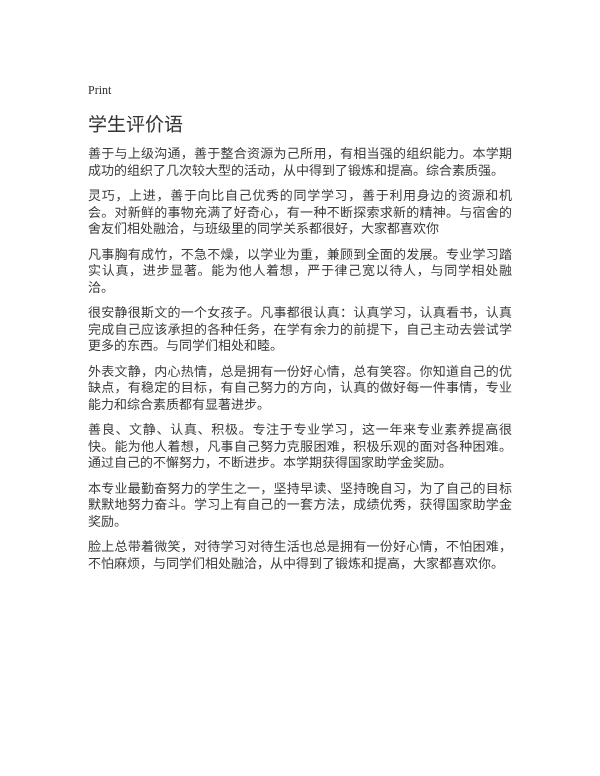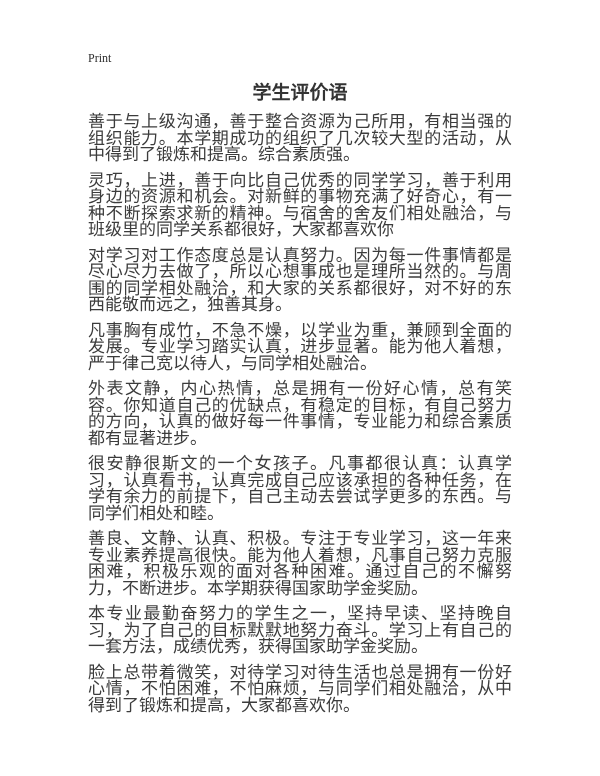--- a/index.html
+++ b/index.html
@@ -9,80 +9,78 @@
   body {
     width: 600px;
     height: 776px;
     background: #ffffff;
     overflow: hidden;
     font-family: "Liberation Sans", sans-serif;
   }
   .page {
     width: 424px;
     margin: 0 auto;
-    padding-top: 48px;
+    padding-top: 80px;
   }
   .print-link {
     display: inline-block;
     font-family: "Liberation Serif", serif;
     font-size: 12px;
     line-height: 12px;
     color: #2f2f2f;
     text-decoration: none;
     cursor: pointer;
   }
   .doc-title {
     margin: 16px 0 0 0;
     font-size: 19px;
-    font-weight: 700;
+    font-weight: 400;
     line-height: 22px;
-    text-align: center;
     color: #333333;
   }
   .doc-subtitle {
     margin: 15px 0 0 0;
     font-size: 13px;
     line-height: 16px;
     color: #3c3c3c;
   }
   .section-heading {
     margin: 9px 0 0 0;
     font-size: 14px;
     font-weight: 700;
     line-height: 16px;
     color: #2e2e2e;
   }
   .body-text {
     margin-top: 10px;
   }
   .body-text p {
     margin: 0 0 9px 0;
-    font-size: 17px;
+    font-size: 13px;
     line-height: 16.5px;
     color: #3c3c3c;
     text-align: justify;
     text-justify: inter-ideograph;
   }
 </style>
 </head>
 <body>
 
 <div class="page">
 
   <a class="print-link">Print</a>
 
   <h1 class="doc-title">学生评价语</h1>
 
 
 
   <div class="body-text">
     <p>善于与上级沟通，善于整合资源为己所用，有相当强的组织能力。本学期成功的组织了几次较大型的活动，从中得到了锻炼和提高。综合素质强。</p>
     <p>灵巧，上进，善于向比自己优秀的同学学习，善于利用身边的资源和机会。对新鲜的事物充满了好奇心，有一种不断探索求新的精神。与宿舍的舍友们相处融洽，与班级里的同学关系都很好，大家都喜欢你</p>
-    <p>对学习对工作态度总是认真努力。因为每一件事情都是尽心尽力去做了，所以心想事成也是理所当然的。与周围的同学相处融洽，和大家的关系都很好，对不好的东西能敬而远之，独善其身。</p>
     <p>凡事胸有成竹，不急不燥，以学业为重，兼顾到全面的发展。专业学习踏实认真，进步显著。能为他人着想，严于律己宽以待人，与同学相处融洽。</p>
+    <p>很安静很斯文的一个女孩子。凡事都很认真：认真学习，认真看书，认真完成自己应该承担的各种任务，在学有余力的前提下，自己主动去尝试学更多的东西。与同学们相处和睦。</p>
     <p>外表文静，内心热情，总是拥有一份好心情，总有笑容。你知道自己的优缺点，有稳定的目标，有自己努力的方向，认真的做好每一件事情，专业能力和综合素质都有显著进步。</p>
-    <p>很安静很斯文的一个女孩子。凡事都很认真：认真学习，认真看书，认真完成自己应该承担的各种任务，在学有余力的前提下，自己主动去尝试学更多的东西。与同学们相处和睦。</p>
     <p>善良、文静、认真、积极。专注于专业学习，这一年来专业素养提高很快。能为他人着想，凡事自己努力克服困难，积极乐观的面对各种困难。通过自己的不懈努力，不断进步。本学期获得国家助学金奖励。</p>
     <p>本专业最勤奋努力的学生之一，坚持早读、坚持晚自习，为了自己的目标默默地努力奋斗。学习上有自己的一套方法，成绩优秀，获得国家助学金奖励。</p>
     <p>脸上总带着微笑，对待学习对待生活也总是拥有一份好心情，不怕困难，不怕麻烦，与同学们相处融洽，从中得到了锻炼和提高，大家都喜欢你。</p>
   </div>
 
 </div>
 
 </body></html>

